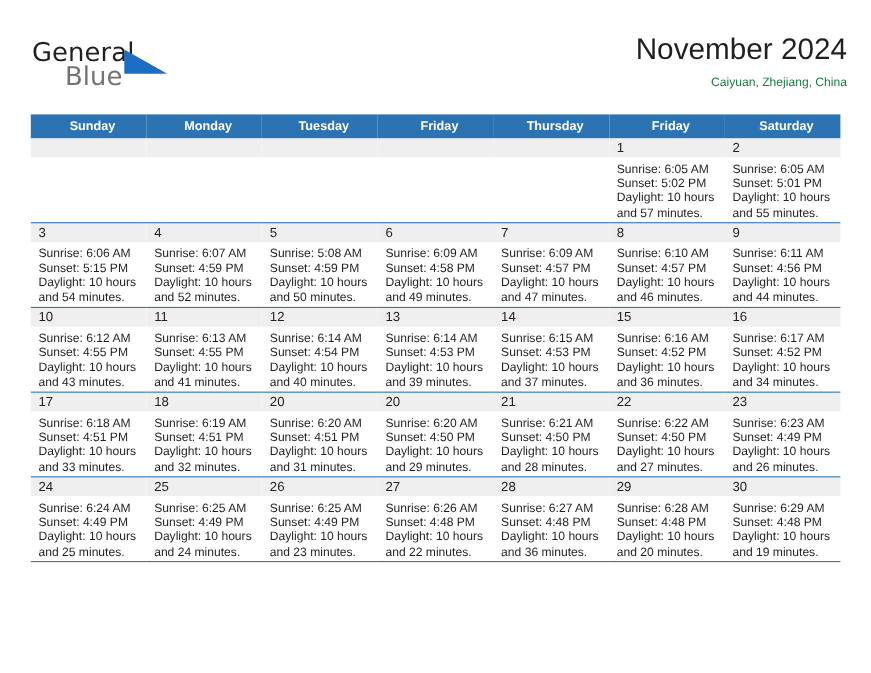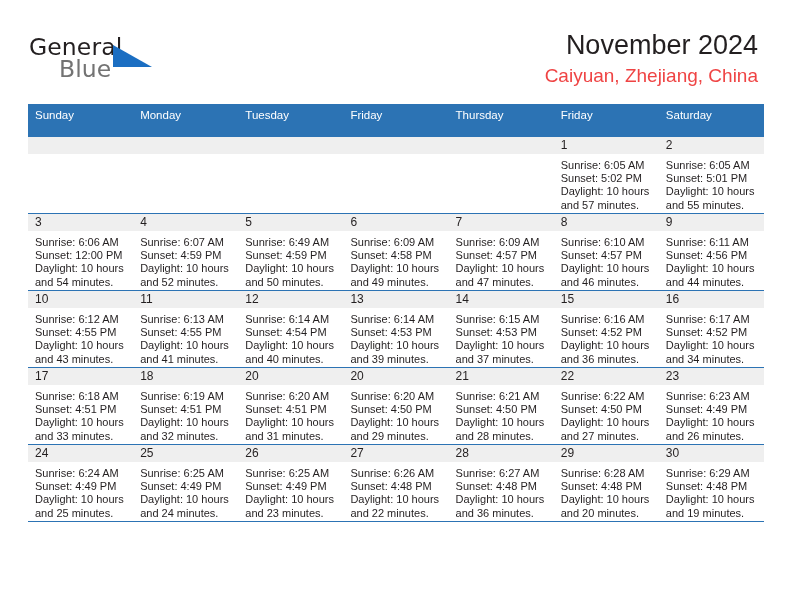--- a/index.html
+++ b/index.html
@@ -58,36 +58,36 @@
     left: 84px;
     top: 12px;
     width: 0;
     height: 0;
     border-left: 39px solid #1b6ec2;
     border-top: 22px solid transparent;
   }
 
   .title-block {
     position: absolute;
-    right: 34px;
+    right: 22px;
     top: 28px;
     text-align: right;
   }
   .month-title {
     font-size: 27px;
     font-weight: 400;
     color: #231f20;
     line-height: 34px;
     white-space: nowrap;
   }
   .location-sub {
     margin-top: 5px;
-    font-size: 19px;
+    font-size: 11px;
     font-weight: 400;
-    color: #ef4444;
+    color: #15803d;
     line-height: 17px;
     white-space: nowrap;
   }
 
   
   .calendar {
     position: absolute;
     left: 28px;
     top: 104px;
     width: 736px;
@@ -96,23 +96,23 @@
     border-collapse: collapse;
     table-layout: fixed;
     width: 736px;
   }
   table.cal col { width: 105.14px; }
 
   thead th {
     background: #2c73b4;
     color: #ffffff;
     font-size: 11.5px;
-    font-weight: 400;
-    text-align: left;
-    padding: 5px 0 16px 7px;
+    font-weight: 700;
+    text-align: center;
+    padding: 5px 0 5px 7px;
     height: 12px;
     border: none;
   }
 
   tbody td {
     vertical-align: top;
     padding: 0;
     border: none;
     border-bottom: 1.4px solid #2c73b4;
     height: 76px;
@@ -218,38 +218,38 @@
                 <div>Daylight: 10 hours</div>
                 <div>and 55 minutes.</div>
               </div>
             </td>
           </tr>
           <tr class="week-row">
             <td class="">
               <div class="daynum-strip">3</div>
               <div class="cell-body">
                 <div>Sunrise: 6:06 AM</div>
-                <div>Sunset: 12:00 PM</div>
+                <div>Sunset: 5:15 PM</div>
                 <div>Daylight: 10 hours</div>
                 <div>and 54 minutes.</div>
               </div>
             </td>
             <td class="">
               <div class="daynum-strip">4</div>
               <div class="cell-body">
                 <div>Sunrise: 6:07 AM</div>
                 <div>Sunset: 4:59 PM</div>
                 <div>Daylight: 10 hours</div>
                 <div>and 52 minutes.</div>
               </div>
             </td>
             <td class="">
               <div class="daynum-strip">5</div>
               <div class="cell-body">
-                <div>Sunrise: 6:49 AM</div>
+                <div>Sunrise: 5:08 AM</div>
                 <div>Sunset: 4:59 PM</div>
                 <div>Daylight: 10 hours</div>
                 <div>and 50 minutes.</div>
               </div>
             </td>
             <td class="">
               <div class="daynum-strip">6</div>
               <div class="cell-body">
                 <div>Sunrise: 6:09 AM</div>
                 <div>Sunset: 4:58 PM</div>

